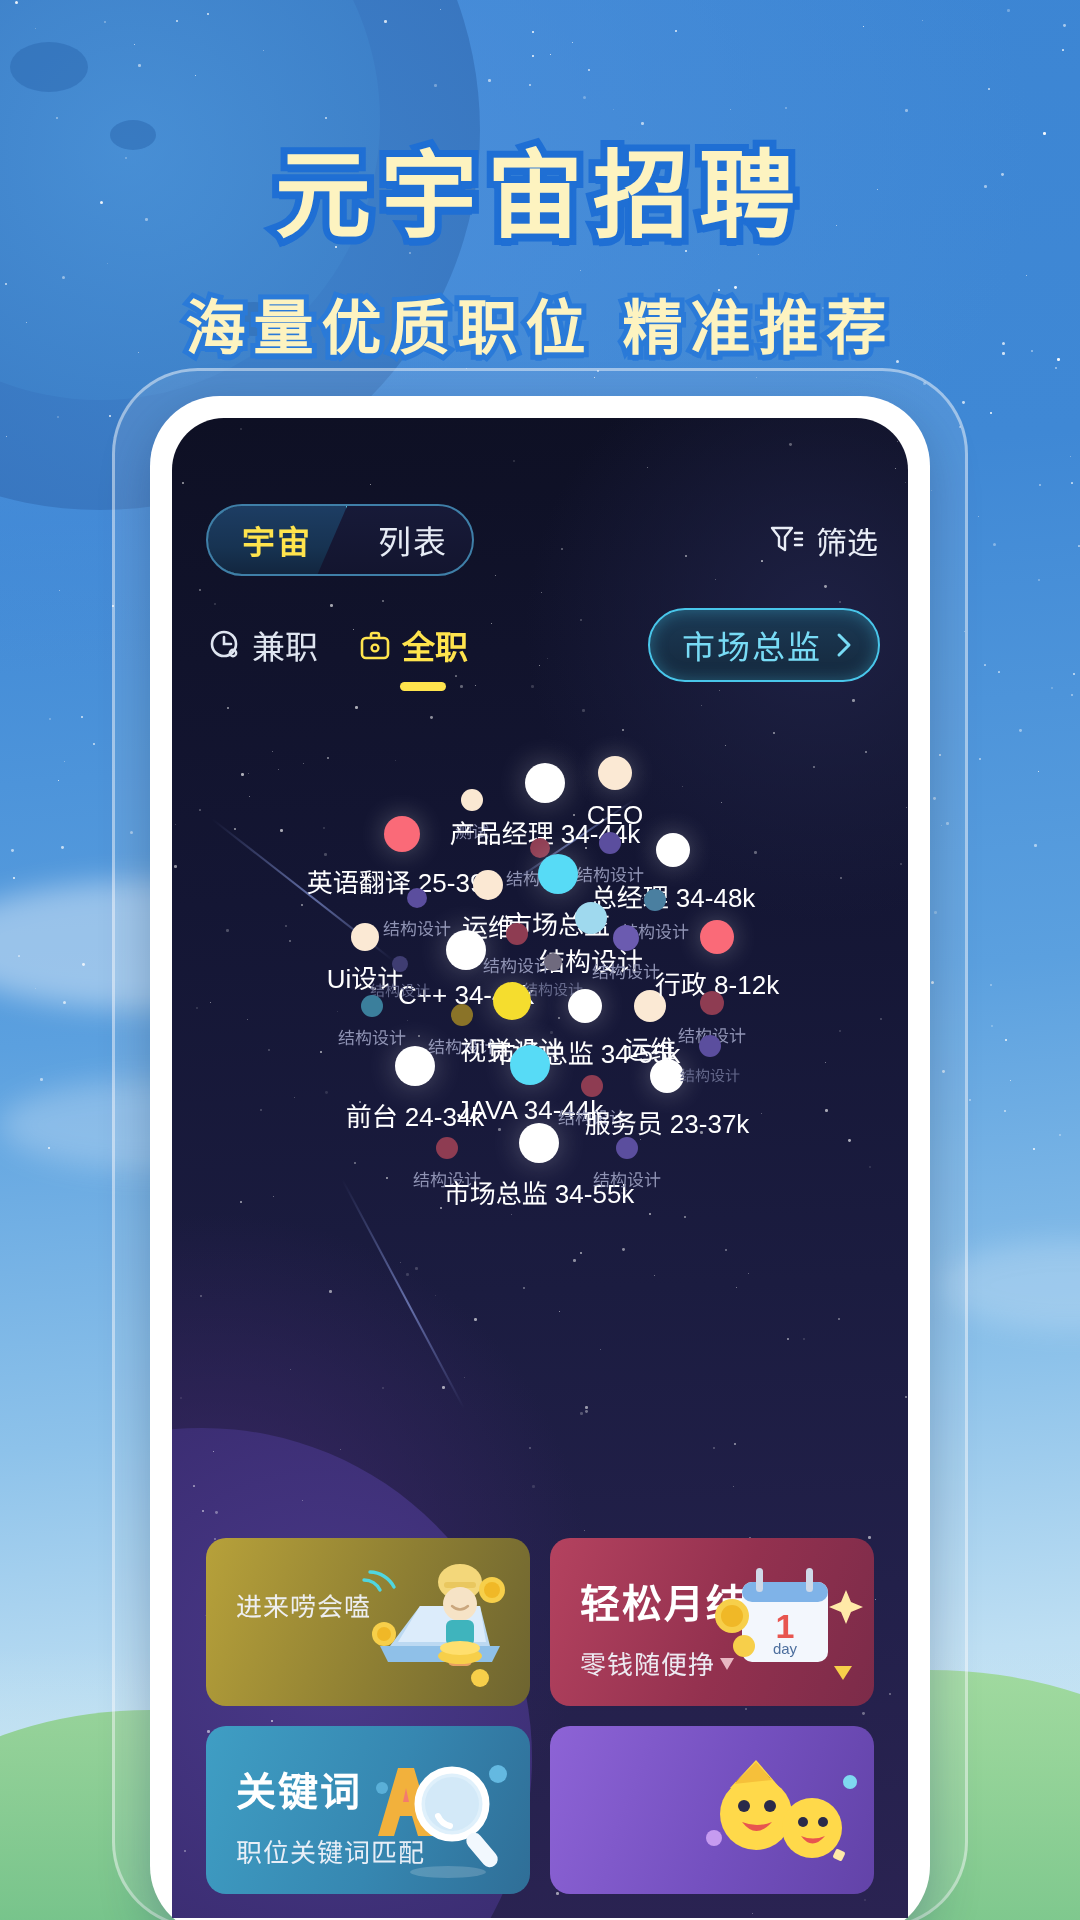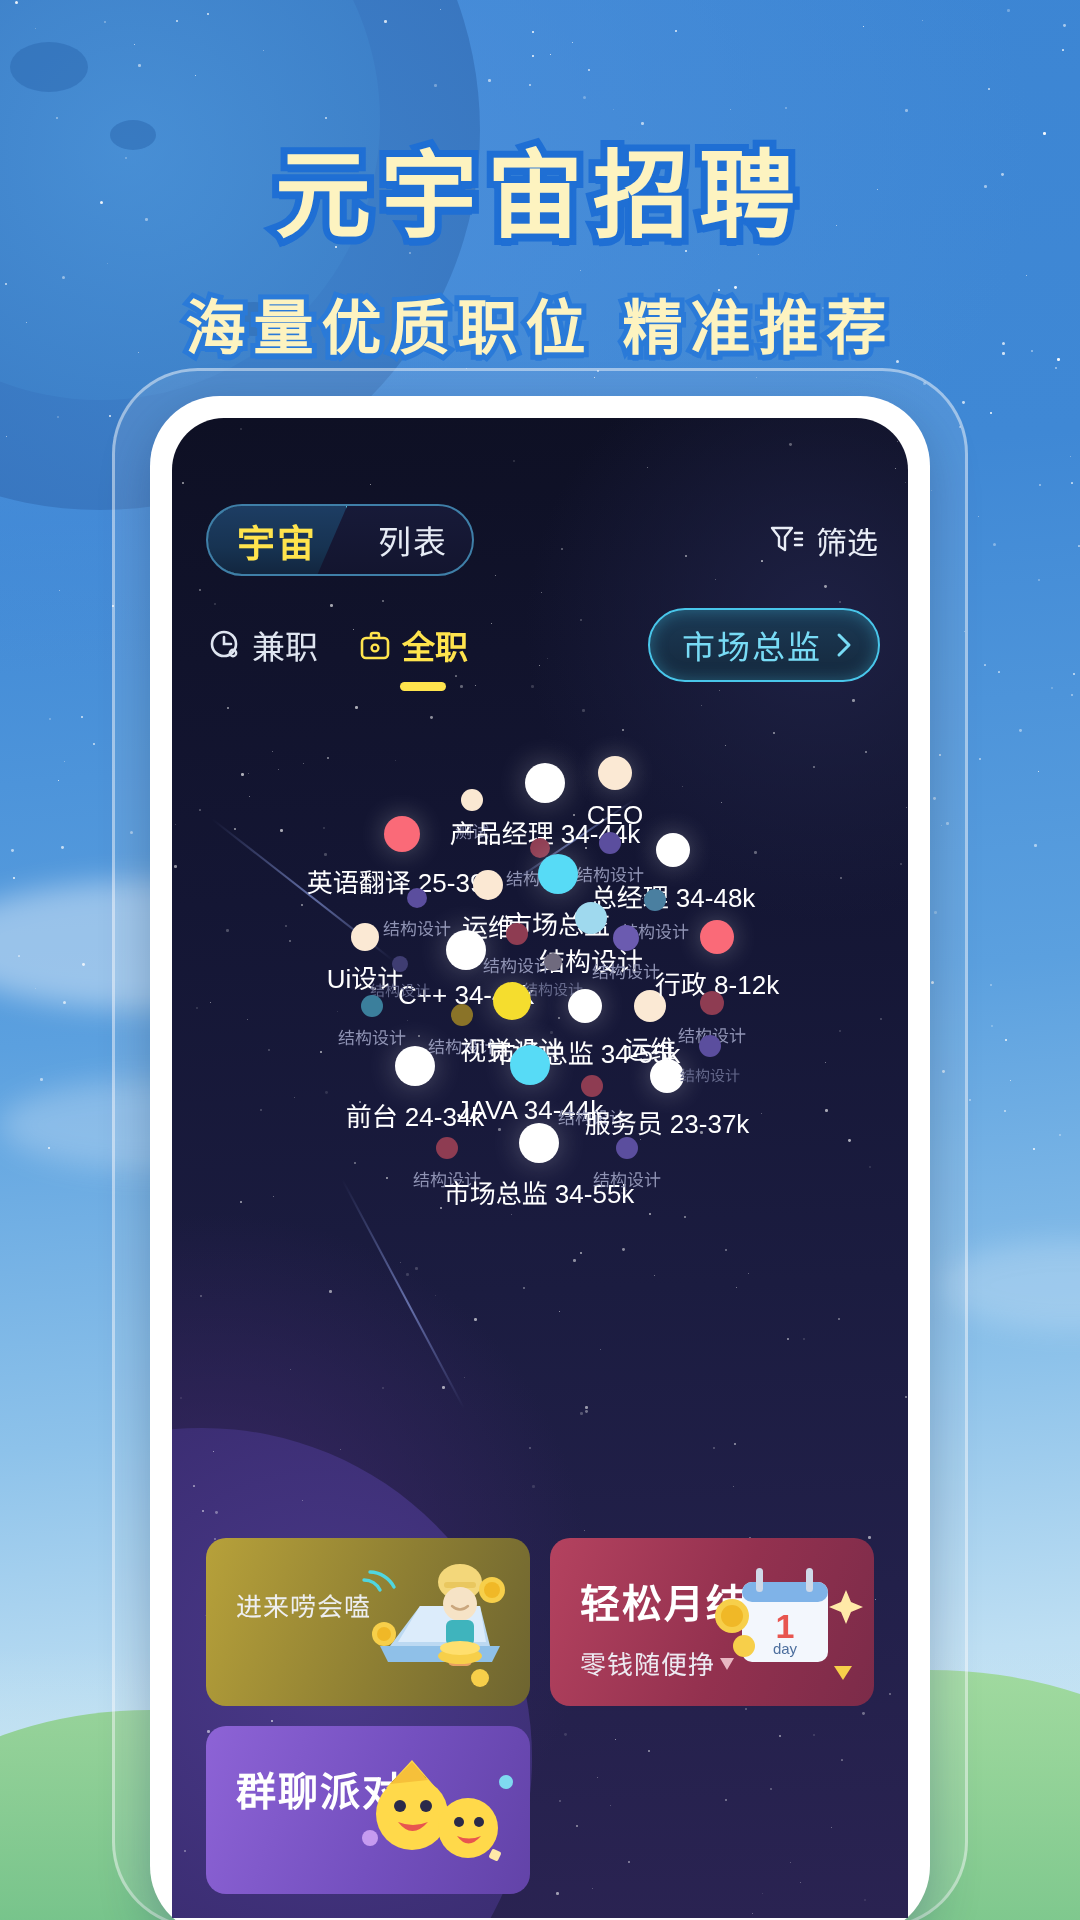--- a/index.html
+++ b/index.html
@@ -128,21 +128,21 @@
     width:268px; height:72px;
     border-radius:36px;
     border:2px solid #3f7fa8;
     background:linear-gradient(180deg,#171a38 0%,#13152f 100%);
     overflow:hidden;
   }
   .seg-on {
     position:relative; z-index:2;
     flex:0 0 142px;
     display:flex; align-items:center; justify-content:center;
-    color:#ffe44d; font-size:38px; font-weight:bold; letter-spacing:2px;
+    color:#ffe44d; font-size:33px; font-weight:bold; letter-spacing:2px;
     background:linear-gradient(180deg,#1d3d63 0%,#173352 60%,#12263f 100%);
     border:2px solid #5ec8e8;
     border-radius:36px 0 0 36px;
     clip-path:polygon(0 0, 100% 0, 78% 100%, 0 100%);
     margin:-2px 0 -2px -2px;
   }
   .seg-off {
     position:relative; z-index:1;
     flex:1;
     display:flex; align-items:center; justify-content:center;
@@ -904,23 +904,37 @@
             <text x="101" y="116" font-size="15" fill="#4d6f9e" text-anchor="middle" font-family="Liberation Sans, sans-serif">day</text>
             <circle cx="48" cy="78" r="17" fill="#f7cf4a"></circle>
               <circle cx="48" cy="78" r="11" fill="#f0b827"></circle>
             <circle cx="60" cy="108" r="11" fill="#f7cf4a"></circle>
             <path d="M162 52 l5 12 12 5 -12 5 -5 12 -5 -12 -12 -5 12 -5 Z" fill="#ffe9a8"></path>
             <path d="M150 128 l18 0 -9 14 Z" fill="#f7cf4a"></path>
             <path d="M36 120 l14 0 -7 12 Z" fill="#ffd9e0" opacity=".8"></path>
           </svg>
         </div>
 
+        <div class="card c3">
+          <h4>关键词</h4>
+          <p>职位关键词匹配</p>
+          <svg class="art" viewBox="0 0 190 168">
+            <path d="M38 110 L58 42 L74 42 L94 110 L78 110 L72 90 L60 90 L54 110 Z" fill="#f2b13c"></path>
+            <path d="M63 76 L66 62 L69 76 Z" fill="#f47b6e"></path>
+            <circle cx="112" cy="78" r="34" fill="#dff0fb" stroke="#ffffff" stroke-width="7"></circle>
+            <circle cx="112" cy="78" r="27" fill="#cfe7f8" opacity=".8"></circle>
+            <path d="M98 90 a18 18 0 0 0 12 10" stroke="#ffffff" stroke-width="6" fill="none" stroke-linecap="round"></path>
+            <rect x="134" y="104" width="16" height="40" rx="8" transform="rotate(-40 142 124)" fill="#f2f8fe"></rect>
+            <circle cx="158" cy="48" r="9" fill="#69c0e8" opacity=".9"></circle>
+            <circle cx="42" cy="62" r="6" fill="#69c0e8" opacity=".7"></circle>
+            <ellipse cx="108" cy="146" rx="38" ry="6" fill="#ffffff" opacity=".18"></ellipse>
+          </svg>
+        </div>
 
         <div class="card c4">
-          <h4>群聊派对</h4>
           <svg class="art" viewBox="0 0 190 168">
             <circle cx="72" cy="88" r="36" fill="#ffd94a"></circle>
             <path d="M46 62 L72 34 L96 62 Z" fill="#ffd94a"></path>
             <path d="M52 56 L72 38 L86 52 Z" fill="#ffe徐"></path>
             <path d="M50 58 L72 36 L88 54 Z" fill="#f6c03a"></path>
             <circle cx="60" cy="80" r="6" fill="#2a2a4a"></circle>
             <circle cx="86" cy="80" r="6" fill="#2a2a4a"></circle>
             <path d="M58 96 q14 18 30 0 q-15 6 -30 0 Z" fill="#e8554f"></path>
             <circle cx="128" cy="102" r="30" fill="#ffd94a"></circle>
             <circle cx="119" cy="96" r="5" fill="#2a2a4a"></circle>

